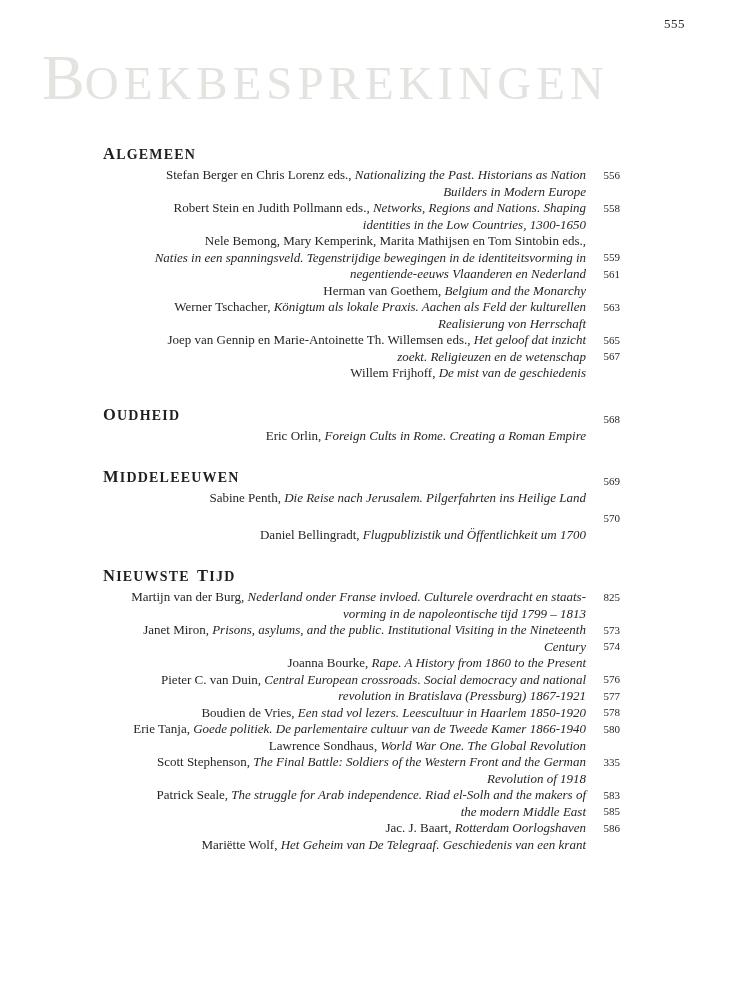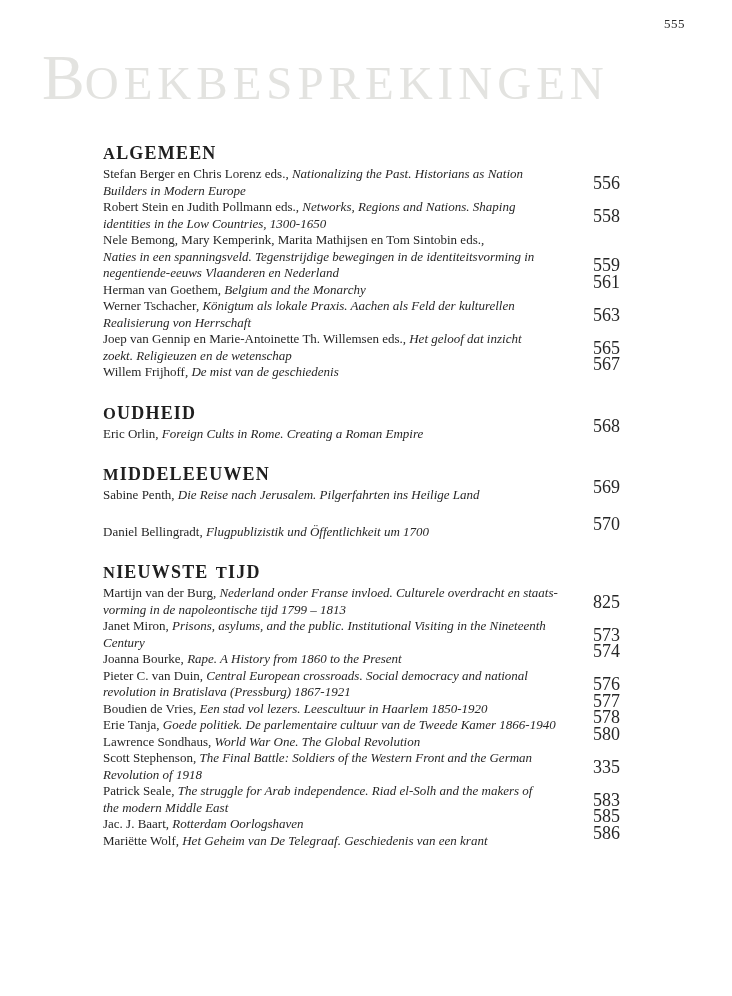--- a/index.html
+++ b/index.html
@@ -51,37 +51,38 @@
     margin-top: 20px;
   }
   .section-heading {
     margin: 0 0 2px 0;
     font-weight: bold;
     color: #1f1f1f;
     letter-spacing: 1.2px;
     line-height: 20px;
   }
   .sec-initial { font-size: 16.5px; }
-  .sec-rest    { font-size: 18px; }
+  .sec-rest    { font-size: 14px; }
   .entry {
     position: relative;
     font-size: 13px;
     line-height: 16.5px;
     color: #262626;
   }
   .entry-text {
     white-space: pre-wrap;
     padding-right: 34px;
+    text-align: right;
   }
   .seg-i { font-style: italic; }
   .entry-page {
     position: absolute;
     right: 0;
-    bottom: 8px;
-    font-size: 18px;
+    bottom: 17px;
+    font-size: 11px;
     line-height: 16.5px;
     font-style: normal;
   }
 </style>
 </head>
 <body>
 
 <div class="page">
   <div class="folio">555</div>
 

